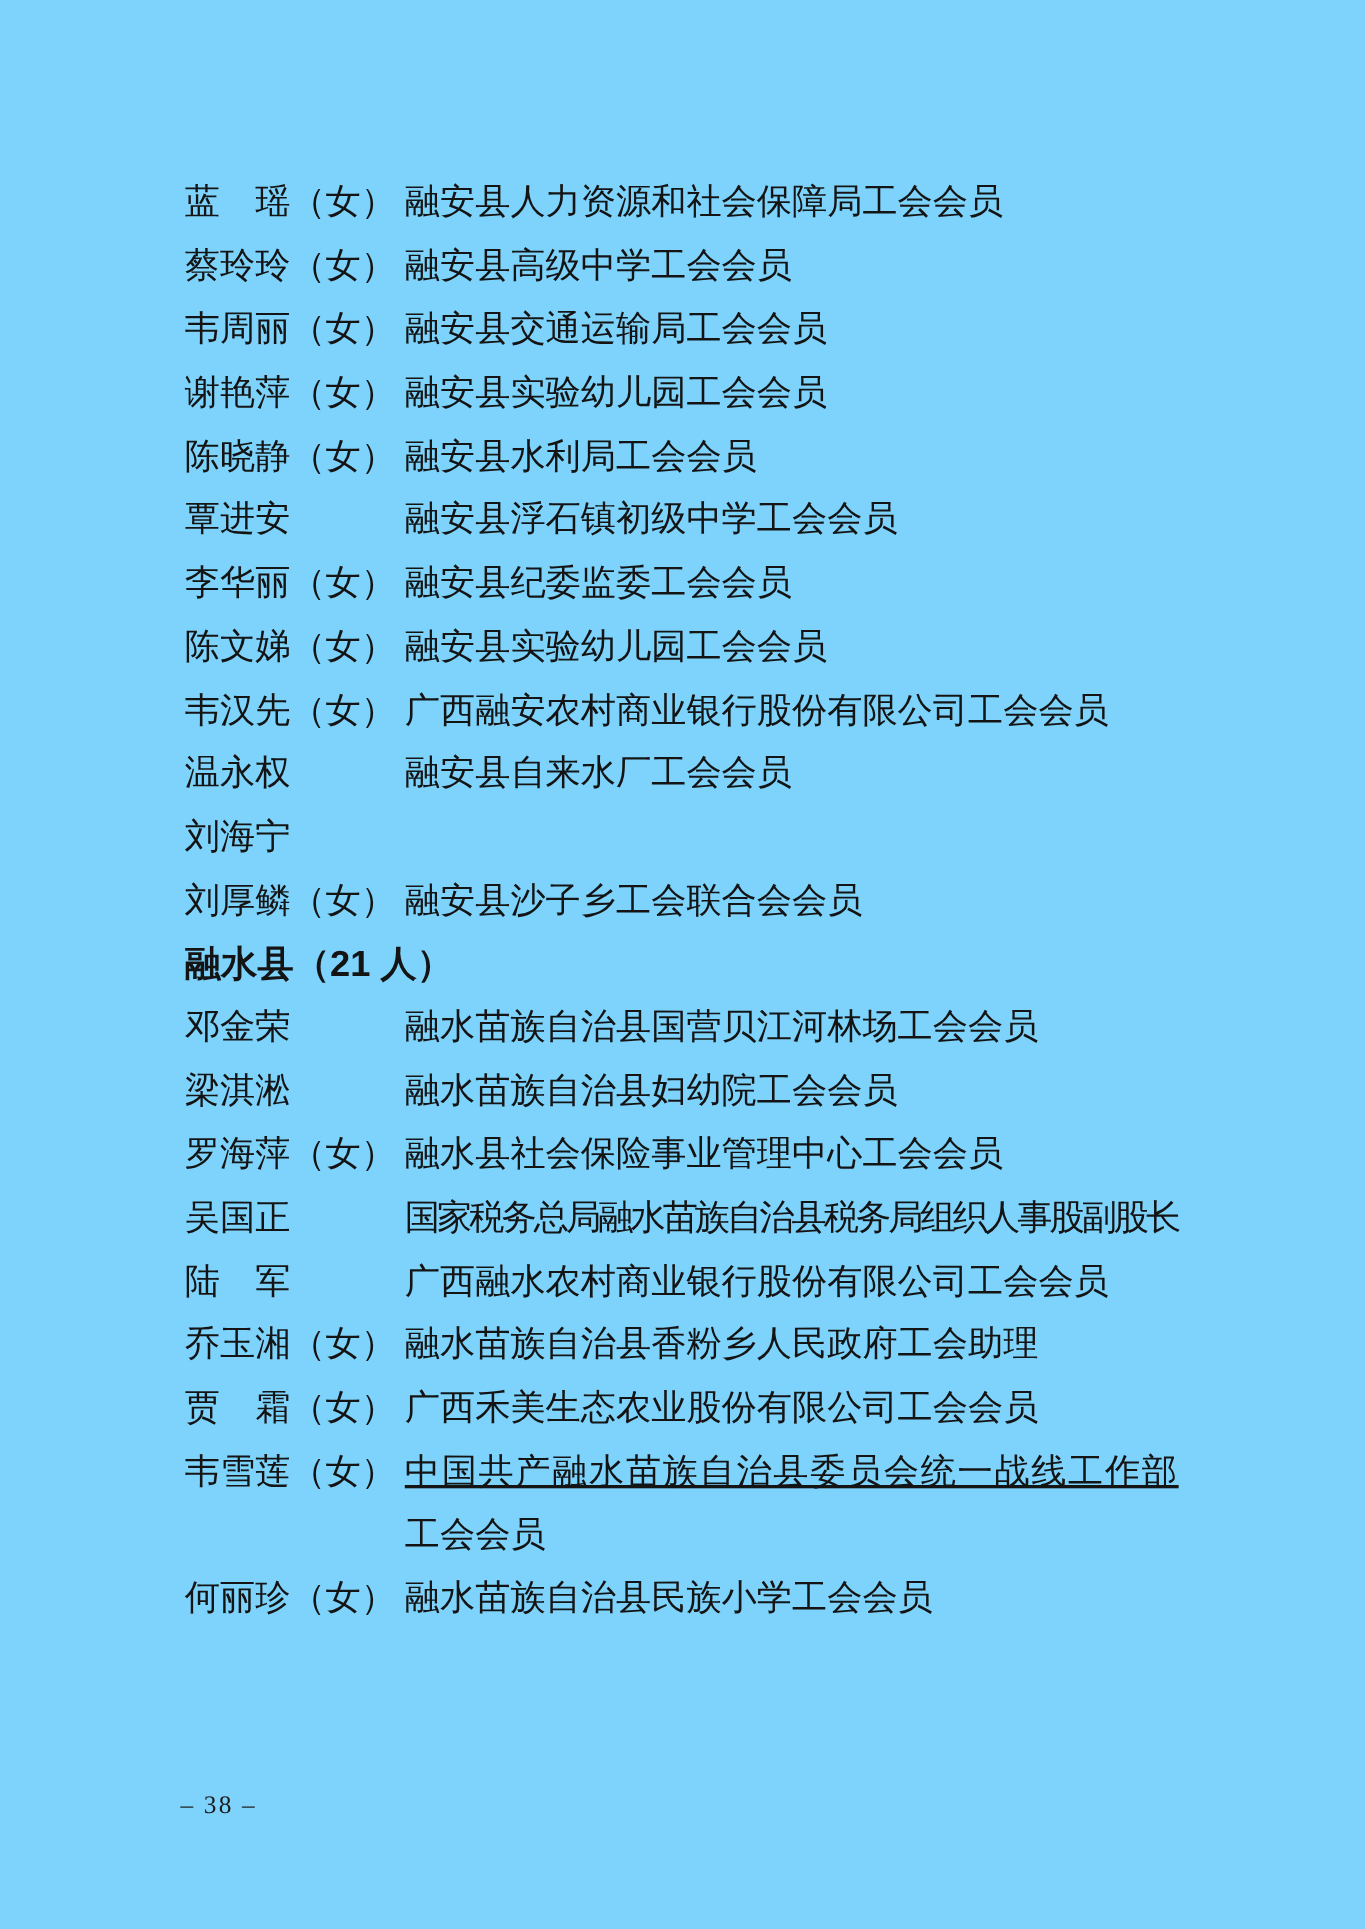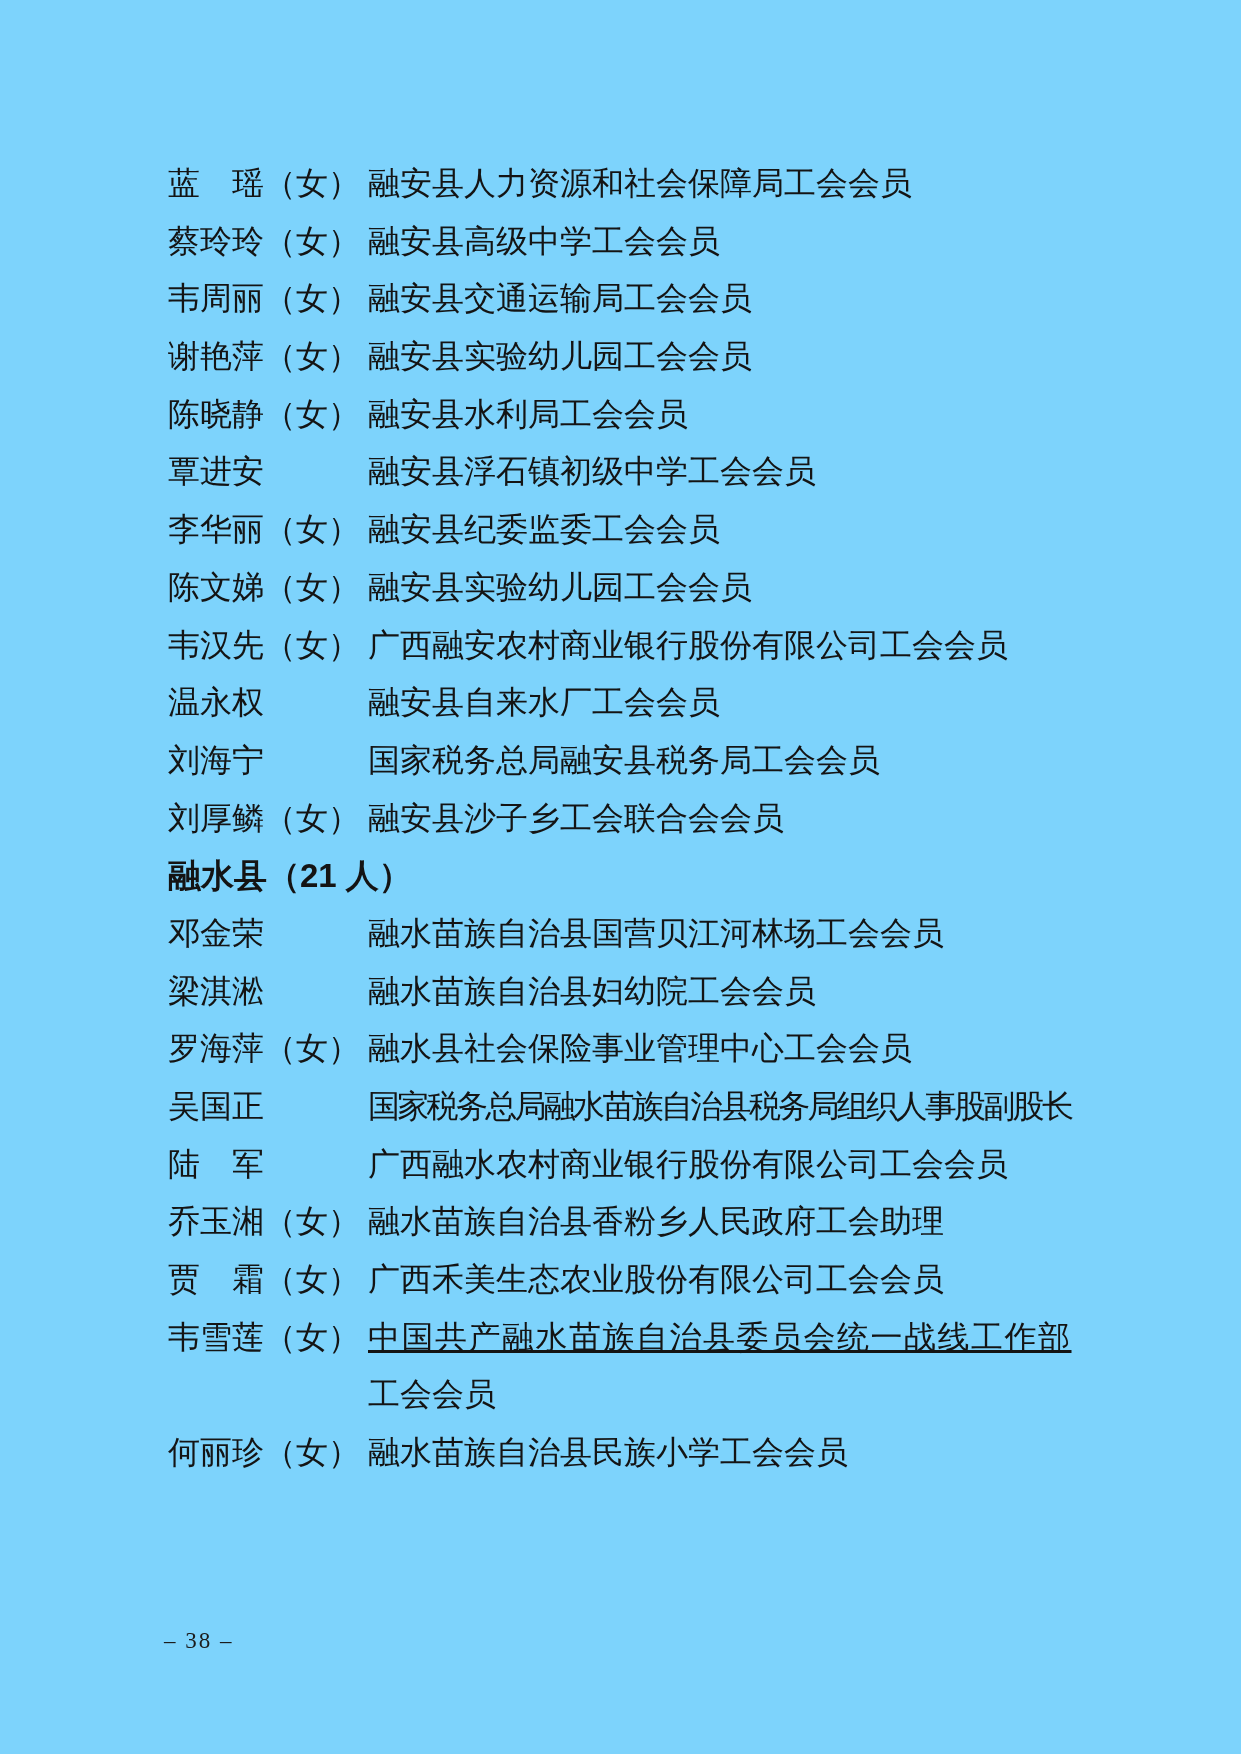--- a/index.html
+++ b/index.html
@@ -112,21 +112,20 @@
         <span class="affil">广西融安农村商业银行股份有限公司工会会员</span>
       </div>
       <div class="row">
         <span class="name">温永权</span>
         <span class="gender"></span>
         <span class="affil">融安县自来水厂工会会员</span>
       </div>
       <div class="row">
         <span class="name">刘海宁</span>
         <span class="gender"></span>
-        <span class="affil">国家税务总局融安县税务局工会会员</span>
       </div>
       <div class="row">
         <span class="name">刘厚鳞</span>
         <span class="gender">（女）</span>
         <span class="affil">融安县沙子乡工会联合会会员</span>
       </div>
       <div class="row header-row">融水县（21 人）</div>
       <div class="row">
         <span class="name">邓金荣</span>
         <span class="gender"></span>

